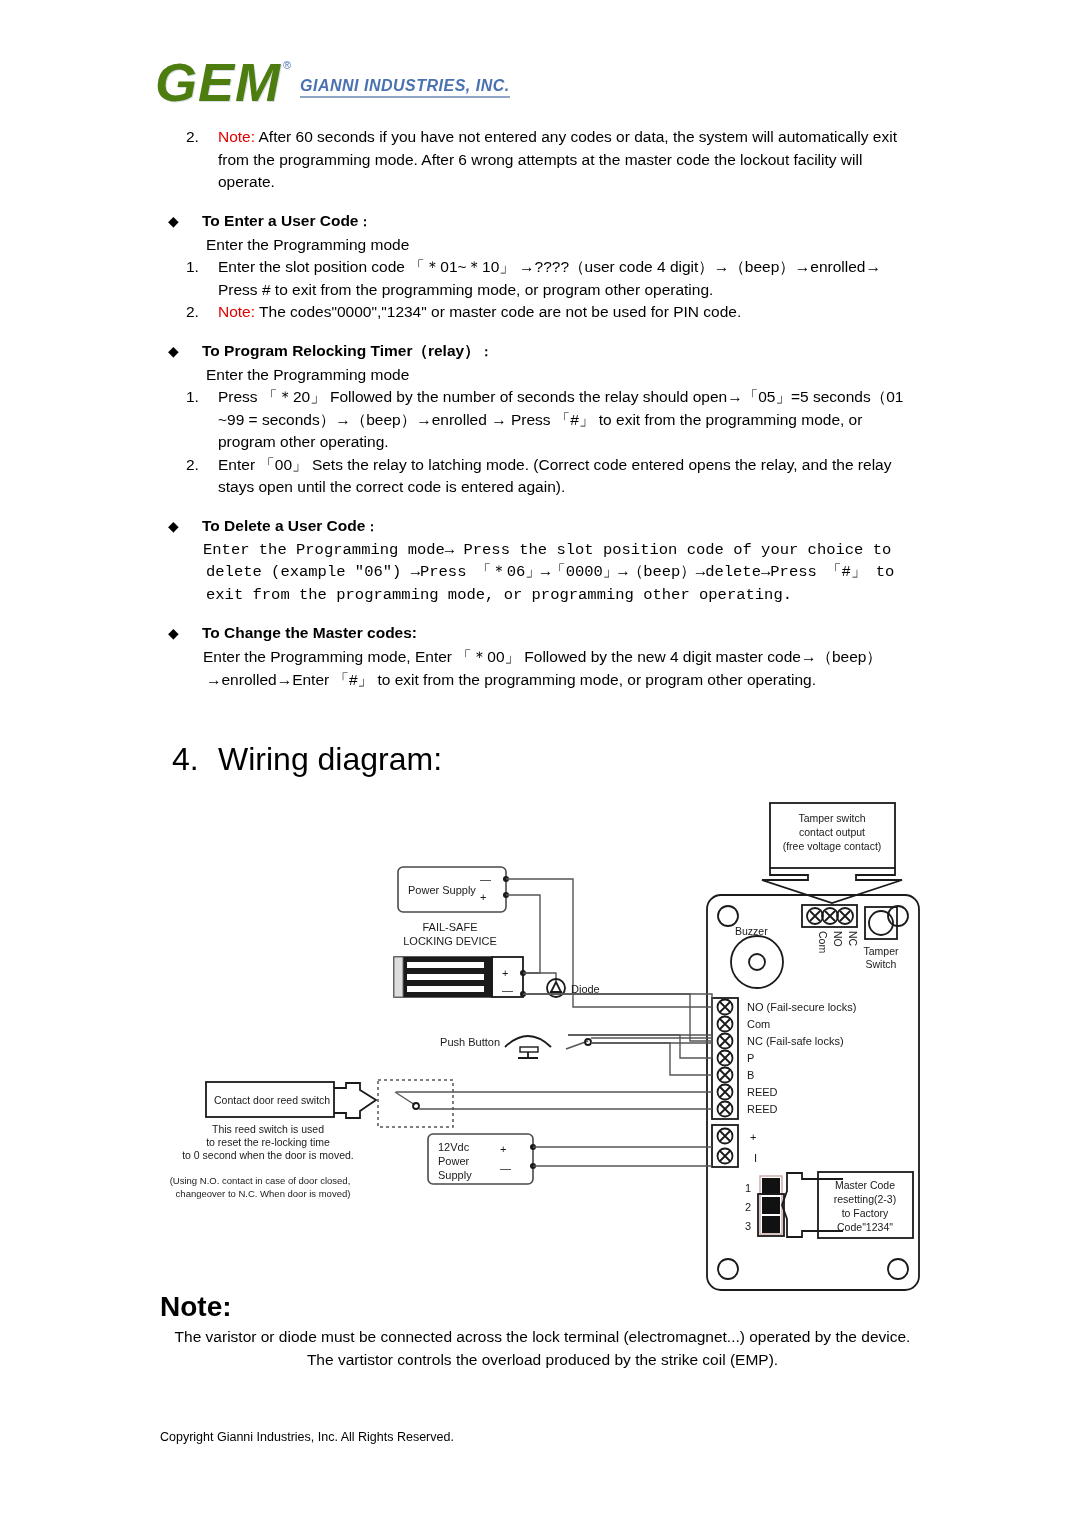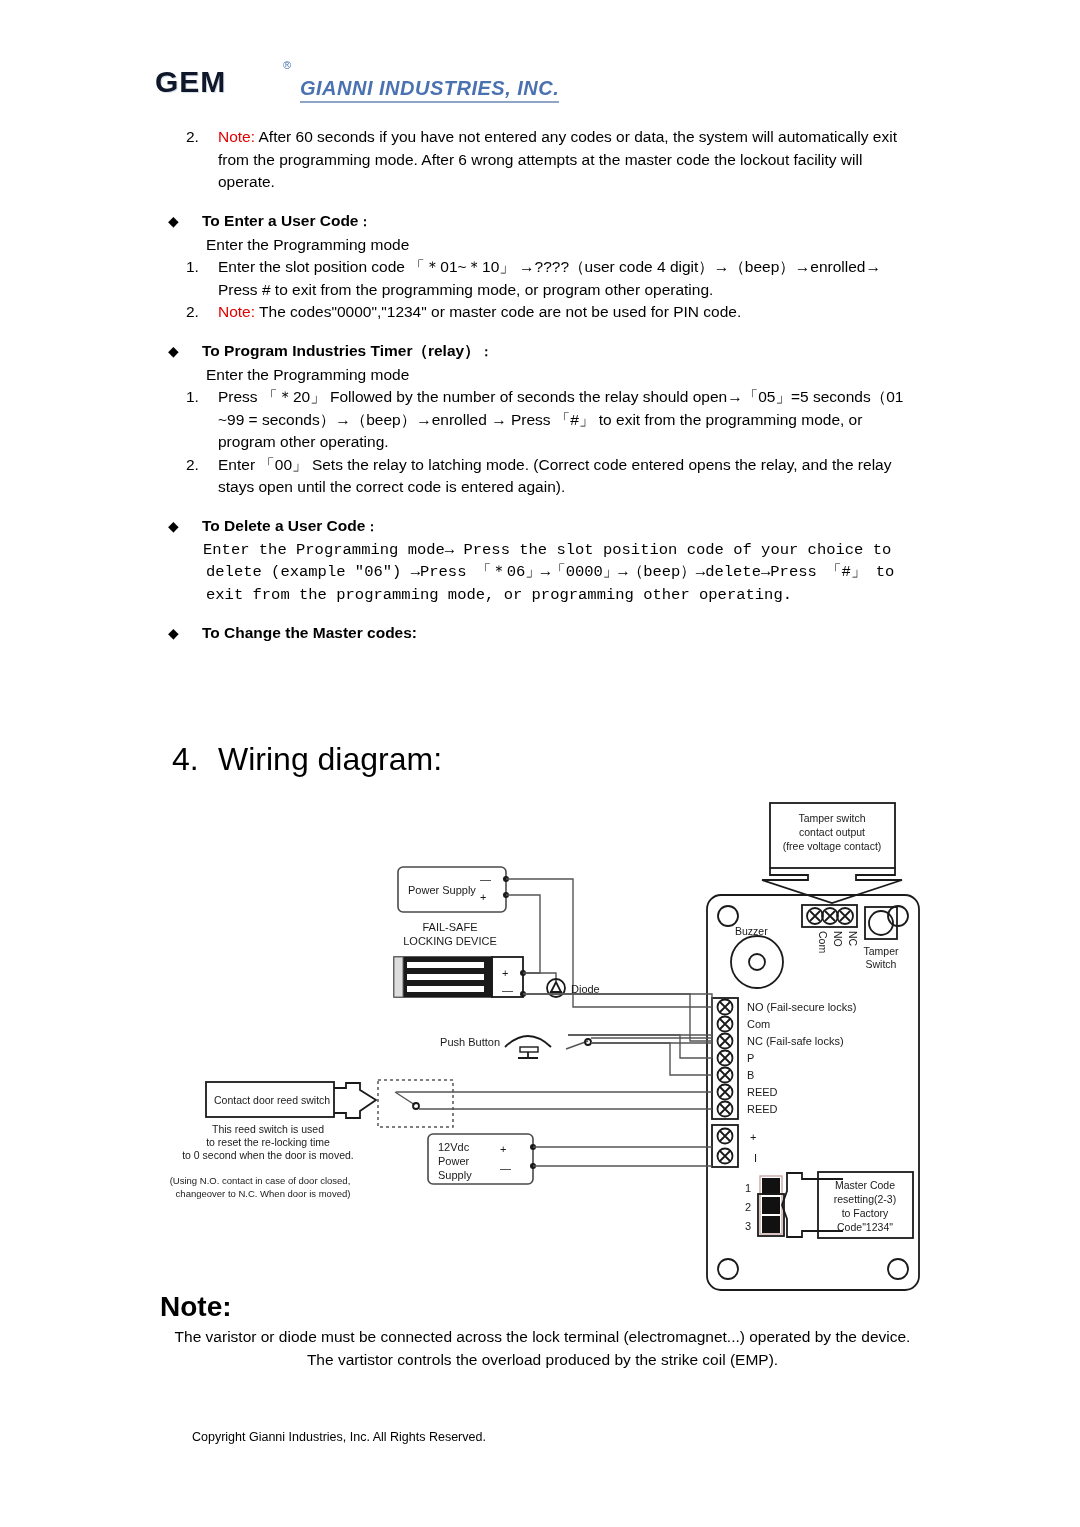--- a/index.html
+++ b/index.html
@@ -7,29 +7,29 @@
     width:1080px;height:1527px;position:relative;overflow:hidden;
     font-family:"Liberation Sans","DejaVu Sans",sans-serif;
     color:#000;
   }
   .page{position:absolute;inset:0;}
 
   
   .header{position:absolute;left:155px;top:55px;width:420px;height:55px;}
   .logo-gem{
     font-family:"Liberation Sans",sans-serif;
-    font-weight:bold;font-size:30px;
-    color:#0f172a;letter-spacing:1px;line-height:46px;
+    font-weight:bold;font-style:italic;font-size:54px;
+    color:#4d7c0f;letter-spacing:1px;line-height:46px;
     position:absolute;left:0;top:4px;
     text-shadow:1px 1px 0 #d8dee9;
   }
   .logo-reg{position:absolute;left:128px;top:4px;font-size:11px;color:#4a72b0;}
   .logo-sub{
     position:absolute;left:145px;top:22px;
-    font-weight:bold;font-style:italic;font-size:20px;
+    font-weight:bold;font-style:italic;font-size:16px;
     color:#4a72b0;letter-spacing:0.5px;
     border-bottom:2px solid #8fa5c6;padding-bottom:1px;
   }
 
   
   .body{position:absolute;left:158px;top:126px;width:762px;}
   .txt{font-size:15.5px;line-height:22.5px;}
   .num-item{display:flex;margin-bottom:0;}
   .num{width:30px;flex:none;padding-left:30px;box-sizing:content-box;}
   .num-item .bodytext{flex:1;}
@@ -57,21 +57,21 @@
   .note-head{
     position:absolute;left:160px;top:1291px;
     font-size:28px;font-weight:bold;line-height:32px;
   }
   .note-body{
     position:absolute;left:160px;top:1325px;width:765px;
     font-size:15.5px;line-height:23px;text-align:center;
   }
 
   
-  .footer{position:absolute;left:160px;top:1428px;width:760px;font-size:12.5px;line-height:18px;margin-left:32px;}
+  .footer{position:absolute;left:160px;top:1428px;width:760px;font-size:12.5px;line-height:18px;}
   .footer-row{display:flex;justify-content:space-between;}
 </style>
 </head>
 <body>
 
 <div class="page">
 
   <div class="header">
     <span class="logo-gem">GEM</span>
     <span class="logo-reg">®</span>
@@ -94,21 +94,21 @@
       <span class="num" style="padding-left:28px;width:32px;">1.</span>
       <span class="bodytext">Enter the slot position code 「＊01~＊10」 →????（user code 4 digit）→（beep）→enrolled→ Press # to exit from the programming mode, or program other operating.</span>
     </div>
     <div class="num-item txt">
       <span class="num" style="padding-left:28px;width:32px;">2.</span>
       <span class="bodytext"><span class="red">Note:</span><span> The codes"0000","1234" or master code are not be used for PIN code.</span></span>
     </div>
 
     <div class="bullet-head">
       <span class="diamond" style="padding-left:10px;">◆</span>
-      <span class="bullet-title"><span>To Program Industries Timer（relay）</span><span class="cjk">：</span></span>
+      <span class="bullet-title"><span>To Program Relocking Timer（relay）</span><span class="cjk">：</span></span>
     </div>
     <div class="txt" style="padding-left:48px;">Enter the Programming mode</div>
     <div class="num-item txt">
       <span class="num" style="padding-left:28px;width:32px;">1.</span>
       <span class="bodytext">Press 「＊20」 Followed by the number of seconds the relay should open→「05」=5 seconds（01 ~99 = seconds）→（beep）→enrolled → Press 「#」 to exit from the programming mode, or program other operating.</span>
     </div>
     <div class="num-item txt">
       <span class="num" style="padding-left:28px;width:32px;">2.</span>
       <span class="bodytext">Enter 「00」 Sets the relay to latching mode. (Correct code entered opens the relay, and the relay stays open until the correct code is entered again).</span>
     </div>
@@ -116,20 +116,21 @@
     <div class="bullet-head">
       <span class="diamond" style="padding-left:10px;">◆</span>
       <span class="bullet-title"><span>To Delete a User Code</span><span class="cjk">：</span></span>
     </div>
     <div class="txt" style="padding-left:48px;text-indent:-3px;font-family:Liberation Mono, monospace;">Enter the Programming mode→ Press the slot position code of your choice to delete (example "06") →Press 「＊06」→「0000」→（beep）→delete→Press 「#」 to exit from the programming mode, or programming other operating.</div>
 
     <div class="bullet-head">
       <span class="diamond" style="padding-left:10px;">◆</span>
       <span class="bullet-title"><span>To Change the Master codes:</span><span class="cjk"></span></span>
     </div>
+    <div class="txt" style="padding-left:48px;text-indent:-3px;">Enter the Programming mode, Enter 「＊00」 Followed by the new 4 digit master code→（beep）→enrolled→Enter 「#」 to exit from the programming mode, or program other operating.</div>
   </div>
 
   <div class="sec4">
     <span class="n">4.</span><span>Wiring diagram:</span>
   </div>
 
   <div class="diagram">
     <svg width="790" height="505" viewBox="0 0 790 505" xmlns="http://www.w3.org/2000/svg">
       <style>
         .ln{stroke:#555;stroke-width:1.4;fill:none}

